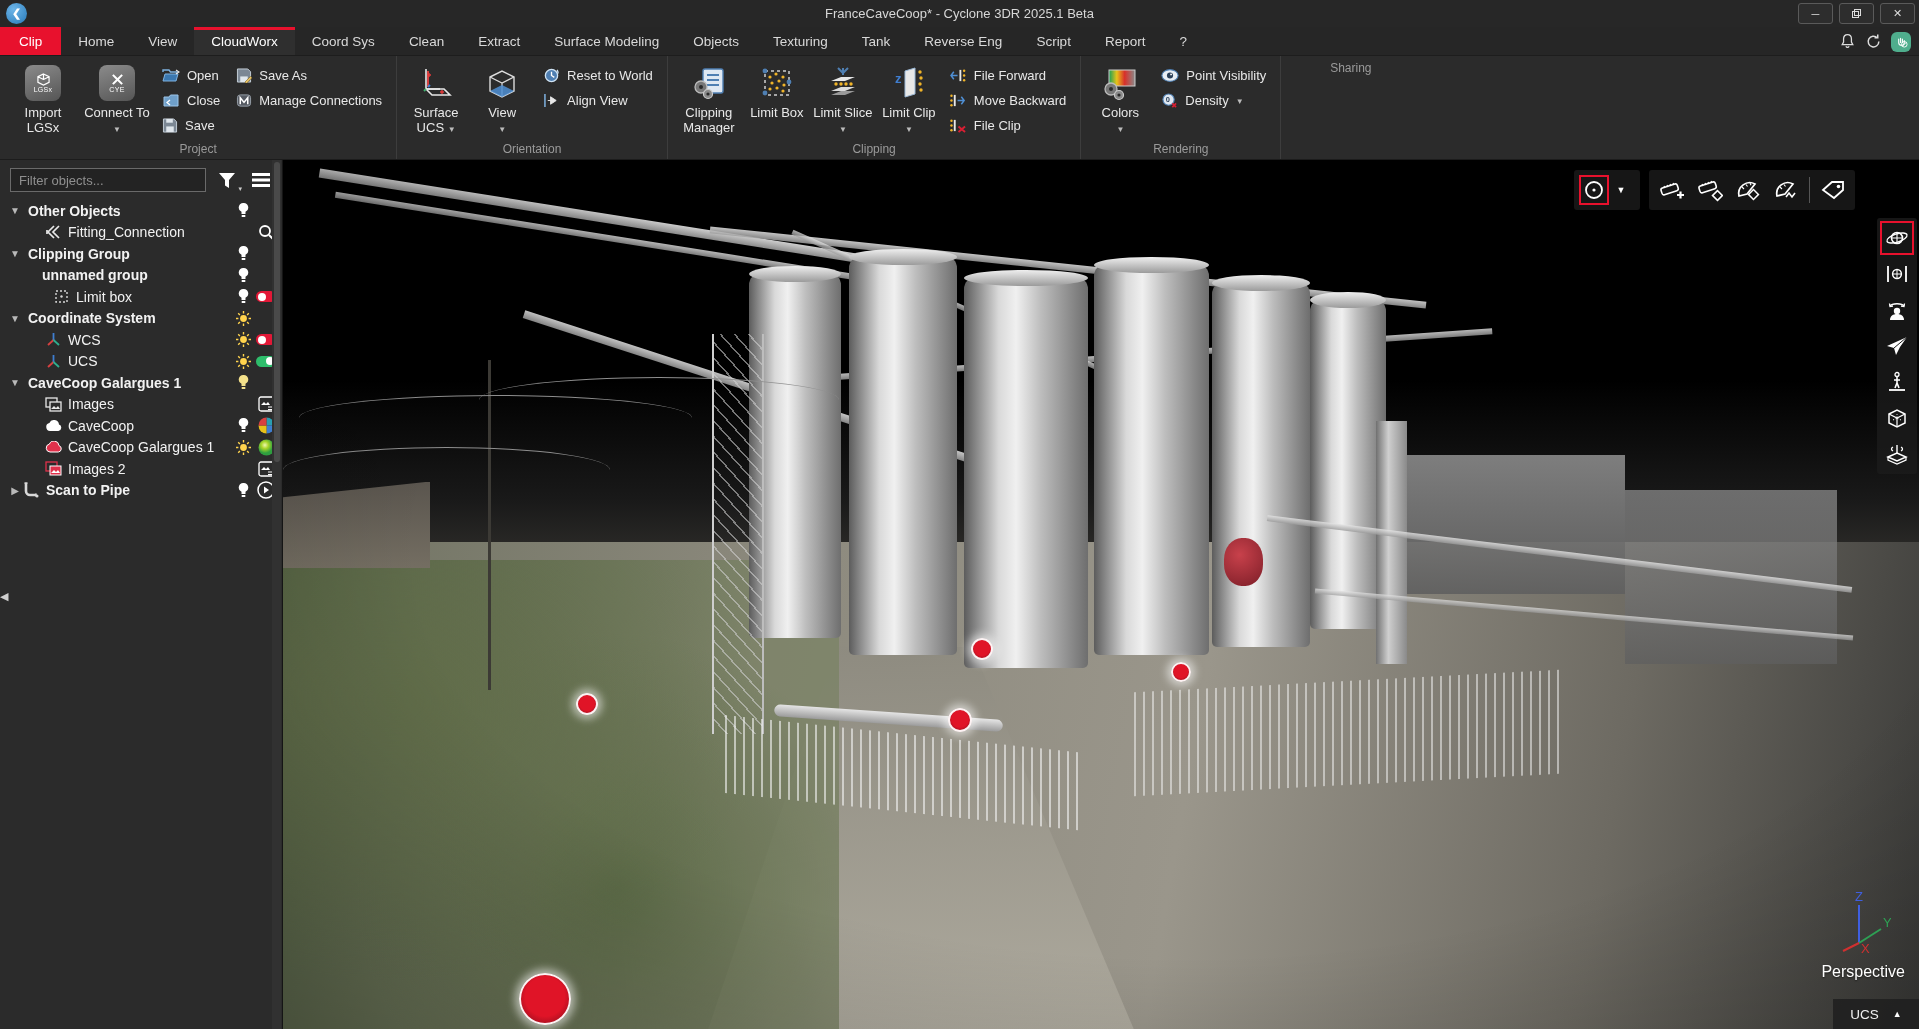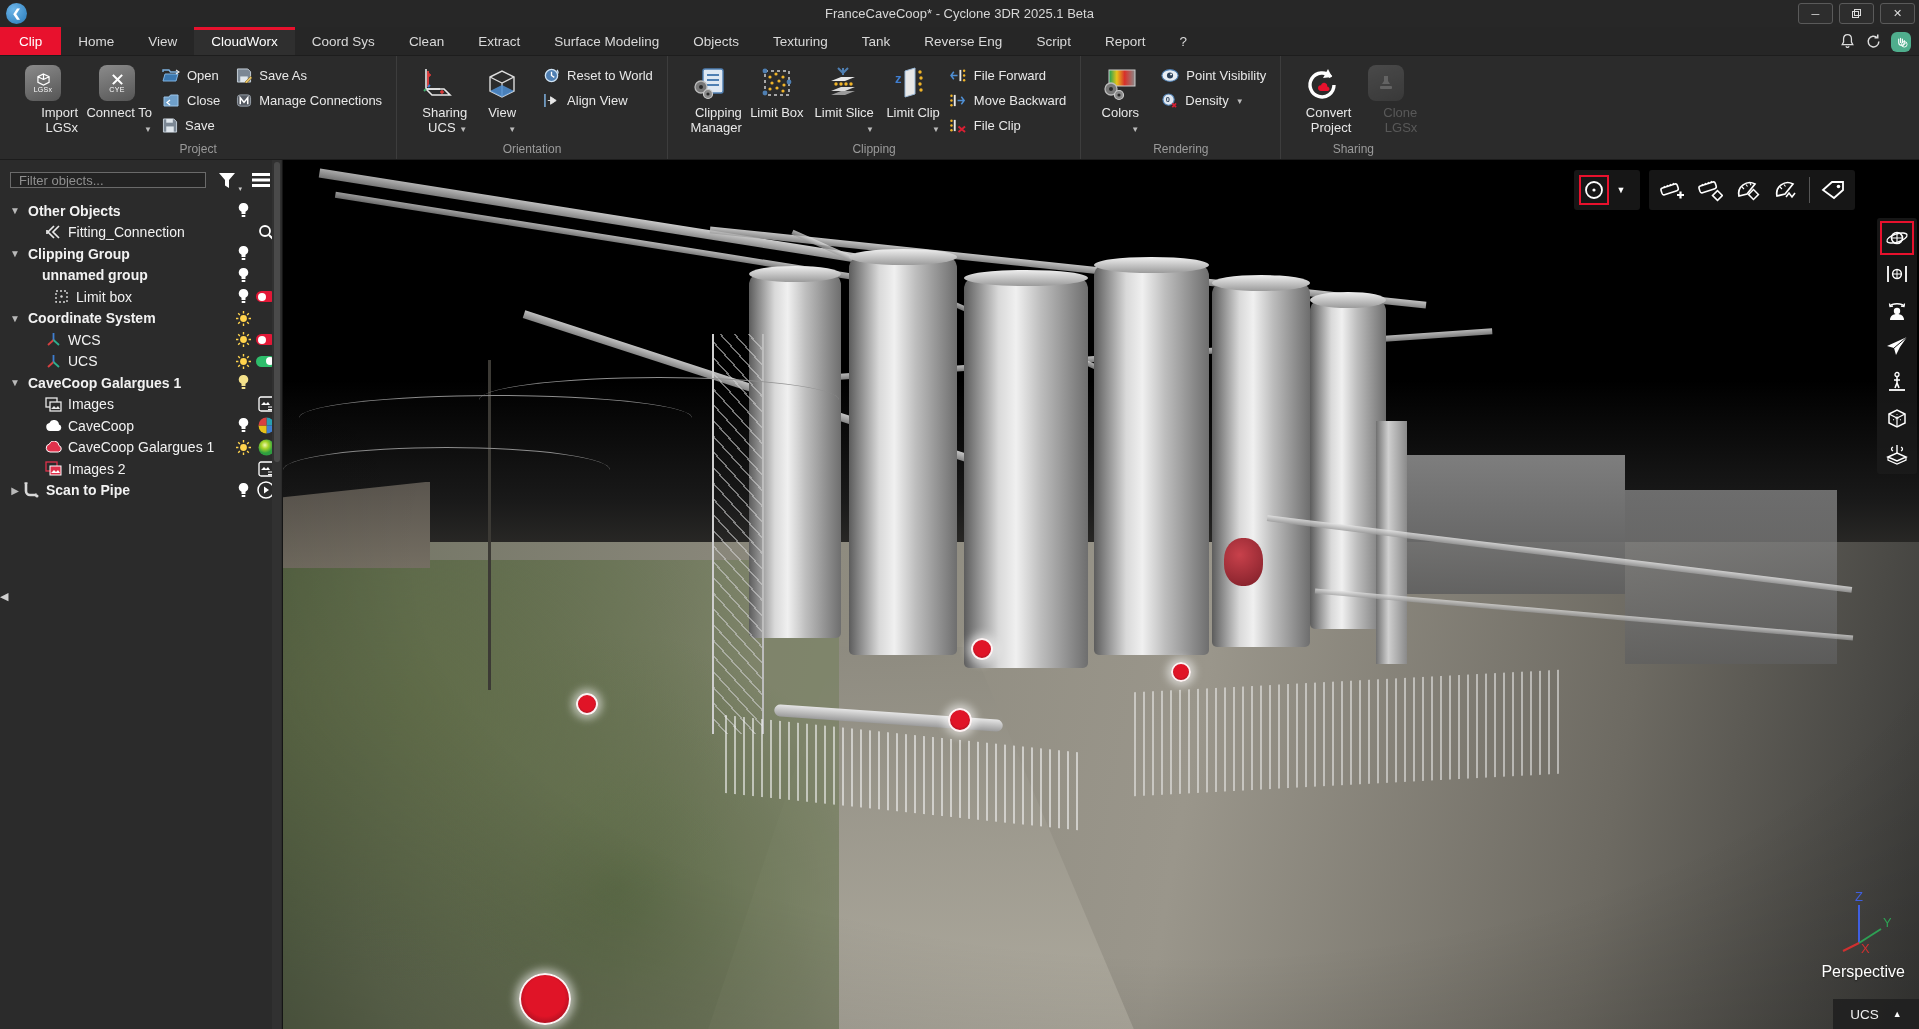--- a/index.html
+++ b/index.html
@@ -29,33 +29,33 @@
   .assistant-chip{width:20px;height:20px;border-radius:6px;background:#4fae8d;display:flex;align-items:center;justify-content:center;}
 
   
   .ribbon{position:absolute;left:0;top:56px;width:1919px;height:104px;background:#2b2b2b;display:flex;border-bottom:1px solid #1c1c1c;}
   .rgroup{display:flex;flex-direction:column;position:relative;padding:4px 8px 0 8px;}
   .rgroup + .rgroup{border-left:1px solid #3d3d3d;}
   .rgroup-body{flex:1;display:flex;align-items:flex-start;gap:4px;}
   .rgroup-label{height:18px;text-align:center;font-size:12px;color:#9a9a9a;line-height:16px;}
   .bigbtn{width:70px;min-width:62px;display:flex;flex-direction:column;align-items:center;padding-top:3px;cursor:pointer;}
   .bigbtn .bicon{height:40px;display:flex;align-items:center;justify-content:center;margin-bottom:2px;}
-  .bigbtn .blabel{font-size:13px;line-height:15px;text-align:right;color:#e8e8e8;white-space:pre-line;}
+  .bigbtn .blabel{font-size:13px;line-height:15px;text-align:center;color:#e8e8e8;white-space:pre-line;}
   .bigbtn.disabled{opacity:.45;}
   .caret{font-size:8px;color:#bbb;margin-top:1px;}
   .smallcol{display:flex;flex-direction:column;gap:2px;padding-top:4px;}
   .smallbtn{display:flex;align-items:center;gap:7px;height:23px;padding:0 6px;font-size:13px;color:#e8e8e8;cursor:pointer;white-space:nowrap;}
   .tile{width:36px;height:36px;border-radius:8px;background:linear-gradient(160deg,#8b8b8b,#555);display:flex;flex-direction:column;align-items:center;justify-content:center;color:#fff;}
   .tile small{font-size:7px;letter-spacing:.3px;}
 
   
   .main{position:absolute;left:0;top:160px;width:1919px;height:869px;display:flex;}
   .tree-panel{width:283px;height:100%;background:#2b2b2b;position:relative;border-right:1px solid #151515;}
   .filter-row{display:flex;align-items:center;gap:8px;padding:8px 8px 6px 10px;}
-  .filter-input{flex:1;height:16px;background:#232323;border:1px solid #6a6a6a;color:#ddd;font-size:13px;padding:0 8px;outline:none;}
+  .filter-input{flex:1;height:24px;background:#232323;border:1px solid #6a6a6a;color:#ddd;font-size:13px;padding:0 8px;outline:none;}
   .filter-input::placeholder{color:#8f8f8f;}
   .icon-btn{position:relative;display:flex;align-items:center;justify-content:center;width:26px;height:24px;}
   .mini-caret{position:absolute;right:-2px;bottom:-1px;font-size:7px;color:#ccc;}
   .tree{padding-top:2px;font-size:14px;}
   .trow{height:21.5px;display:flex;align-items:center;position:relative;color:#f2f2f2;}
   .trow .twist{width:14px;margin-left:8px;font-size:10px;color:#b9b9b9;text-align:center;}
   .trow.child{padding-left:44px;}
   .trow.child2{padding-left:52px;}
   .trow .tlabel{margin-left:6px;}
   .bold{font-weight:bold;}
@@ -250,21 +250,21 @@
           <svg width="36" height="36" viewBox="0 0 36 36">
               <path d="M8 4v20l6 6h18l-6-6H8" fill="none" stroke="#e8e8e8" stroke-width="1.6"></path>
               <path d="M8 24h14" stroke="#e8e8e8" stroke-width="1.6"></path>
               <path d="M10 6v16" stroke="#d34040" stroke-width="2"></path>
               <path d="M9 10h4M11 8v4" stroke="#e23b3b" stroke-width="1.4"></path>
               <path d="M22 27h4M24 25v4" stroke="#e23b3b" stroke-width="1.4"></path>
               <path d="M8 24l-2 2" stroke="#3fae6e" stroke-width="2"></path>
               <path d="M10 22l2-2" stroke="#3f7ed0" stroke-width="2"></path>
             </svg>
         </div>
-        <div class="blabel"><span>Sharing UCS</span> <span class="caret">▼</span></div>
+        <div class="blabel"><span>Surface UCS</span> <span class="caret">▼</span></div>
       </div>
       <div class="bigbtn" style="width:52px">
         <div class="bicon">
           <svg width="36" height="36" viewBox="0 0 36 36">
               <path d="M6 12l12-6 12 6v14l-12 6-12-6z" fill="none" stroke="#dcdcdc" stroke-width="1.4"></path>
               <path d="M6 12l12 6 12-6M18 18v14" fill="none" stroke="#dcdcdc" stroke-width="1.2"></path>
               <path d="M6 26l12-6 12 6-12 6z" fill="#4f8fd4" opacity=".85"></path>
             </svg>
         </div>
         <div class="blabel"><span>View</span><br><span class="caret">▼</span></div>
@@ -442,43 +442,20 @@
             </svg>
           <span>Density</span> 
             <span class="caret">▼</span>
         </div>
       </div>
     </div>
     <div class="rgroup-label">Rendering</div>
   </div>
 
   <div class="rgroup" style="min-width:140px">
-    <div class="rgroup-body">
-      <div class="bigbtn" style="width:60px">
-        <div class="bicon">
-          <svg width="38" height="38" viewBox="0 0 38 38">
-              <path d="M30 13A12 12 0 1 0 33 21" fill="none" stroke="#fff" stroke-width="3.4"></path>
-              <path d="M27 5l4 8-9 1z" fill="#fff"></path>
-              <path d="M20 27c-2 0-3-1.4-3-3s1.4-3 3-2.6c.4-2 2.2-3 4-2.4 1.6.5 2.4 2 2.2 3.4 1.4.3 2.3 1.4 2.3 2.6 0 1.4-1.2 2-2.5 2z" fill="#e8112d"></path>
-            </svg>
-        </div>
-        <div class="blabel">Convert Project</div>
-      </div>
-      <div class="bigbtn disabled" style="width:50px">
-        <div class="bicon">
-          <div class="tile" style="background:linear-gradient(160deg,#6f6f6f,#4a4a4a)">
-            <svg width="18" height="18" viewBox="0 0 18 18">
-                <path d="M7 2h4v5l2 3H5l2-3z" fill="#a8a8a8"></path>
-                <rect x="3" y="12" width="12" height="3" rx="1" fill="#a8a8a8"></rect>
-              </svg>
-          </div>
-        </div>
-        <div class="blabel" style="color:#8f8f8f">Clone LGSx</div>
-      </div>
-    </div>
     <div class="rgroup-label">Sharing</div>
   </div>
 </div>
 
 <div class="main">
 
   <div class="tree-panel">
     <div class="filter-row">
       <input class="filter-input" placeholder="Filter objects..." style="">
       <div class="icon-btn">

